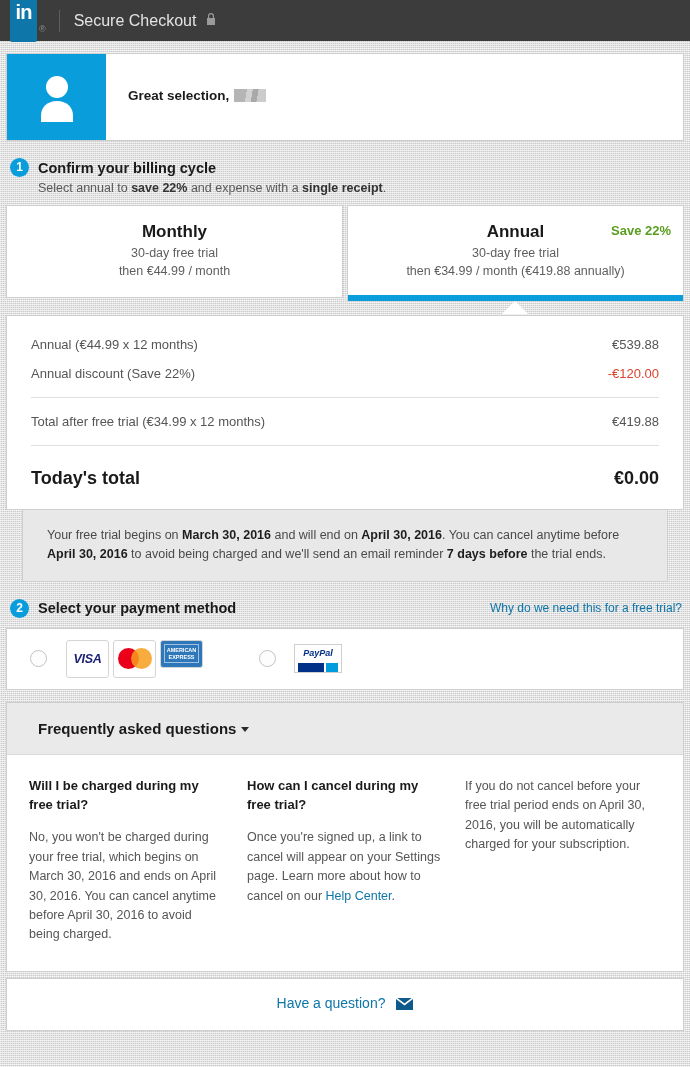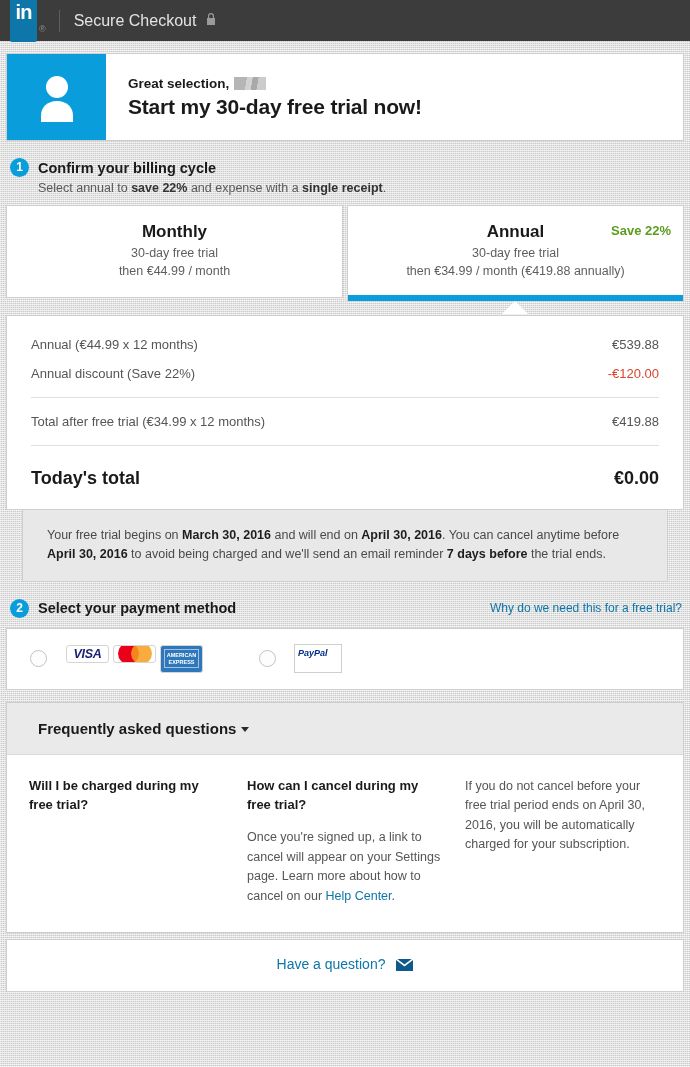--- a/index.html
+++ b/index.html
@@ -229,21 +229,21 @@
   }
   .radio {
     width: 17px; height: 17px;
     border: 1px solid #c2c2c2;
     border-radius: 50%;
     background: #fdfdfd;
     flex: none;
   }
   .card-logos { display: flex; gap: 4px; margin-left: 19px; }
   .card-chip {
-    width: 43px; height: 18px;
+    width: 43px; height: 38px;
     border: 1px solid #d5d5d5;
     border-radius: 3px;
     background: #fff;
     display: flex;
     align-items: center;
     justify-content: center;
     overflow: hidden;
   }
   .visa-txt {
     color: #1a1f71; font-style: italic; font-weight: bold;
@@ -255,21 +255,21 @@
   .mc-r { right: 0; background: #f79e1b; opacity: .85; }
   .amex { background: #2e77bb; width: 43px; height: 28px; display:flex; align-items:center; justify-content:center;}
   .amex-in {
     color:#fff; font-size:5.5px; font-weight:bold; line-height:6.5px;
     text-align:center; border:1px solid rgba(255,255,255,.55); padding:2px 2px;
   }
   .pp-radio { margin-left: 56px; }
   .paypal-chip {
     width: 48px; height: 29px; margin-left: 18px;
     border: 1px solid #cfcfcf; background: #fff;
-    display: flex; justify-content: space-between;
+    display: flex; flex-direction: column; justify-content: space-between;
     padding: 3px 3px 0 3px;
   }
   .pp-txt { font-size: 9px; font-style: italic; font-weight: bold; color: #003087; text-align:center; }
   .pp-bars { display:flex; height: 9px; }
   .pp-b1 { flex: 3; background: #003087; }
   .pp-b2 { flex: 1.4; background: #009cde; margin-left: 2px; }
 
   
   .faq {
     margin: 0 6px;
@@ -349,21 +349,20 @@
     <svg width="46" height="50" viewBox="0 0 46 50" aria-hidden="true">
       <circle cx="23" cy="15" r="11" fill="#fff"></circle>
       <path d="M23 29c-10 0-16 6.5-16 14.5V50h32v-6.5C39 35.5 33 29 23 29z" fill="#fff"></path>
     </svg>
   </div>
   <div class="hero-text">
     <div class="hero-greet">
       <span>Great selection,</span>
       <span class="redacted"></span>
     </div>
-    <div class="hero-head">Start my 30-day free trial now!</div>
   </div>
 </div>
 
 <div class="step-head">
   <div class="step-badge">1</div>
   <div class="step-title">Confirm your billing cycle</div>
 </div>
 <div class="step-sub">
   <span>Select annual to </span><b>save 22%</b><span> and expense with a </span><b>single receipt</b><span>.</span>
 </div>
@@ -448,20 +447,21 @@
 
 <div style="height:12px"></div>
 
 <div class="faq">
   <div class="faq-head">
     <span>Frequently asked questions</span><span class="caret"></span>
   </div>
   <div class="faq-cols">
     <div class="faq-col">
       <div class="faq-q">Will I be charged during my free trial?</div>
+      <div class="faq-a">No, you won't be charged during your free trial, which begins on March 30, 2016 and ends on April 30, 2016. You can cancel anytime before April 30, 2016 to avoid being charged.</div>
     </div>
     <div class="faq-col">
       <div class="faq-q">How can I cancel during my free trial?</div>
       <div class="faq-a"><span>Once you're signed up, a link to cancel will appear on your Settings page. Learn more about how to cancel on our </span><a href="#">Help Center</a><span>.</span></div>
     </div>
     <div class="faq-col">
       <div class="faq-a">If you do not cancel before your free trial period ends on April 30, 2016, you will be automatically charged for your subscription.</div>
     </div>
   </div>
 </div>

